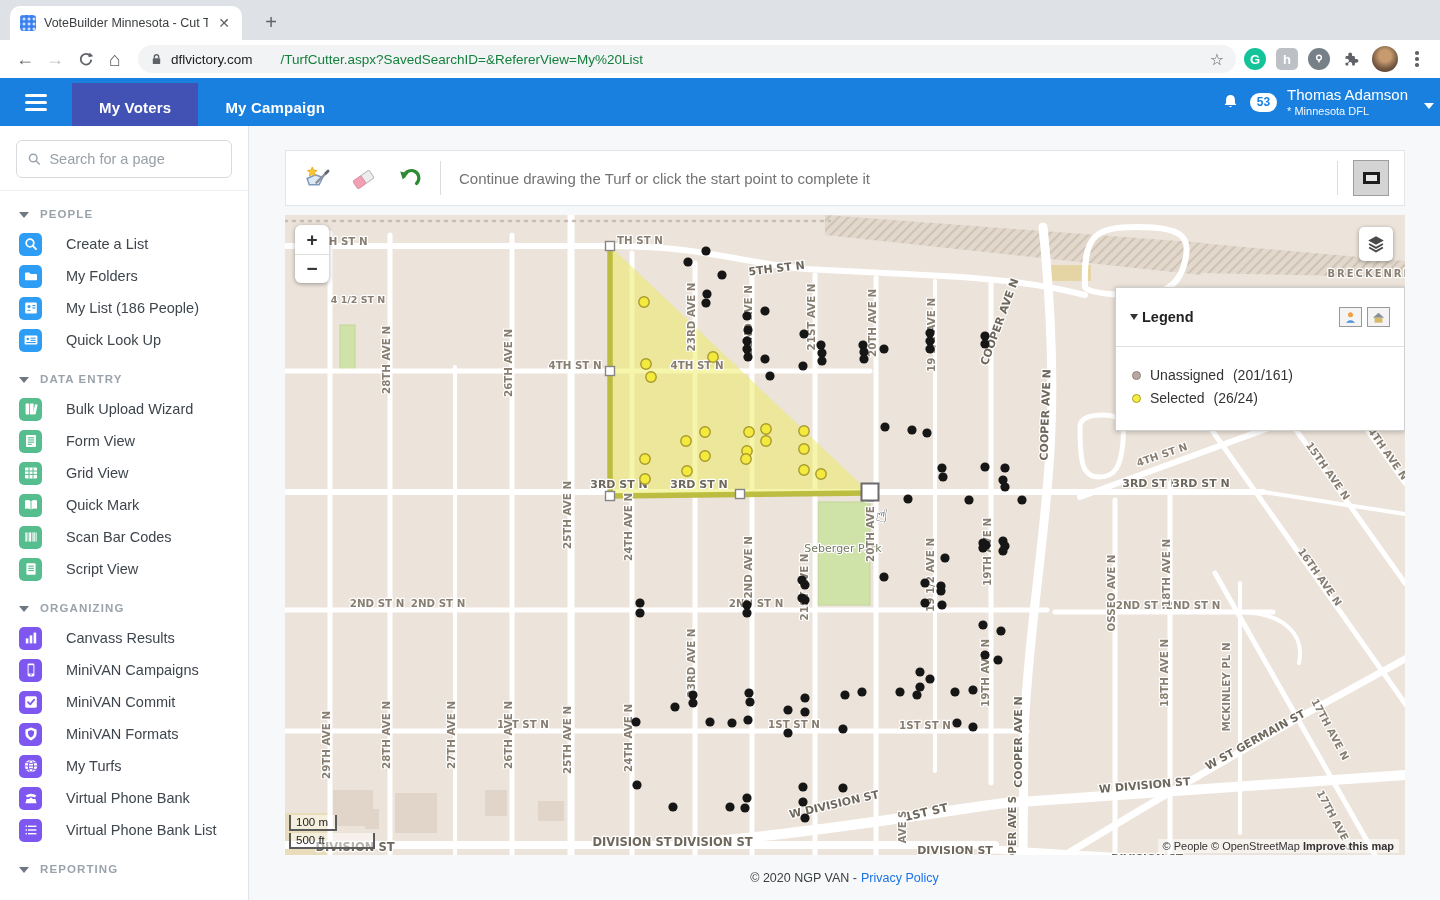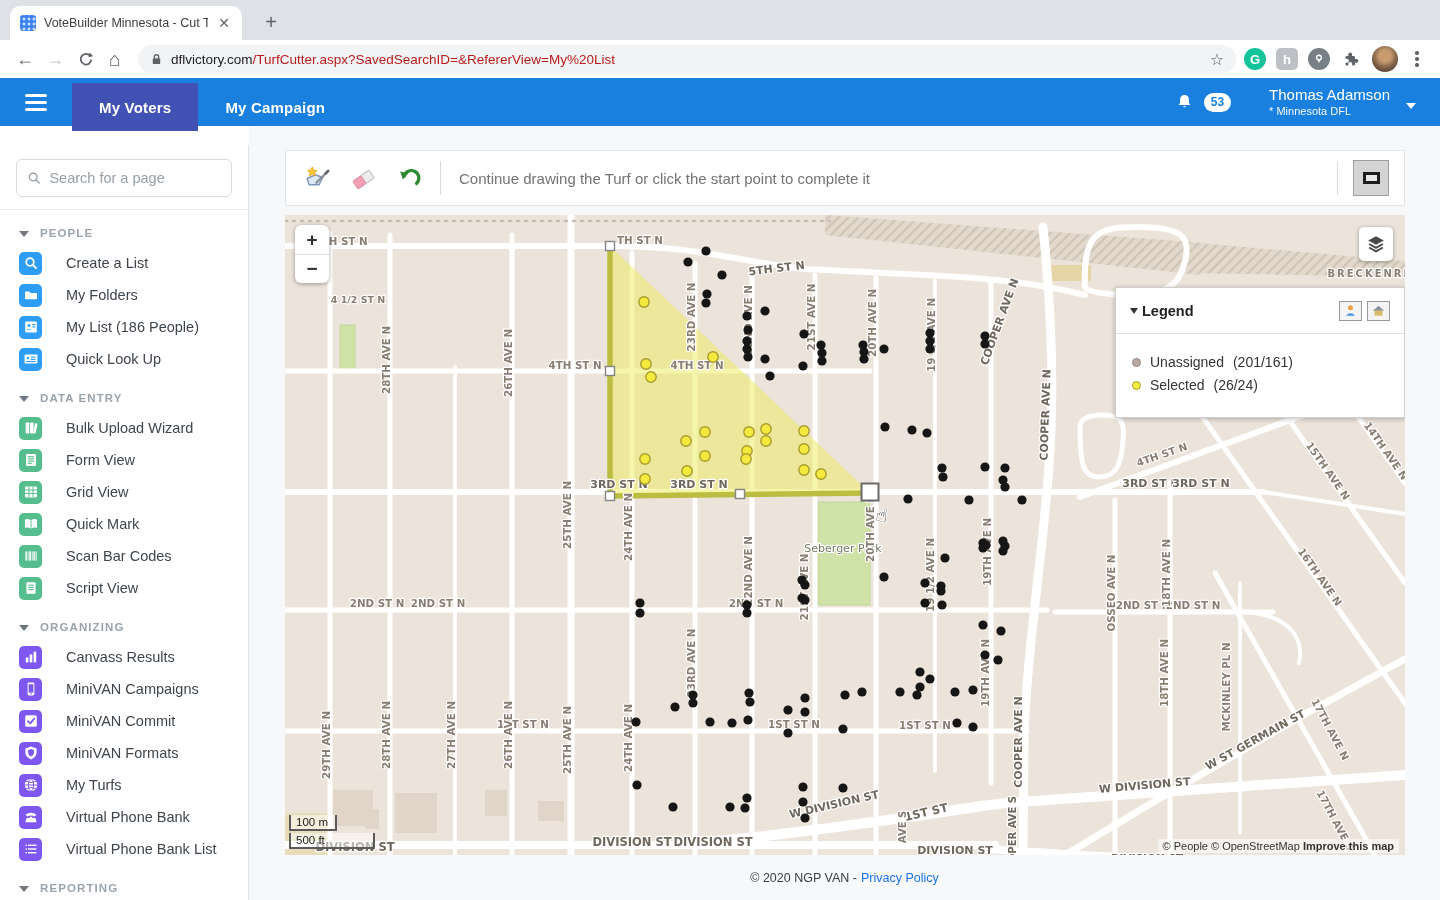--- a/index.html
+++ b/index.html
@@ -10,43 +10,43 @@
   .tab { position:absolute; left:10px; top:6px; width:232px; height:34px; background:#fff; border-radius:10px 10px 0 0; display:flex; align-items:center; padding:0 10px; gap:8px; }
   .favicon { width:16px; height:16px; border-radius:3px; flex:none; background-color:#3b82f0; background-image:radial-gradient(#fff 1.1px, transparent 1.3px); background-size:5px 5px; background-position:1.5px 1.5px; }
   .tab-title { font-size:12.5px; color:#3c4043; white-space:nowrap; overflow:hidden; flex:1; }
   .tab-close { color:#5f6368; font-size:14px; flex:none; padding:0 2px; }
   .newtab { position:absolute; left:258px; top:9px; width:26px; height:26px; display:flex; align-items:center; justify-content:center; font-size:20px; color:#5f6368; }
   .urlrow { height:38px; background:#fff; display:flex; align-items:center; padding:0 10px; }
   .navbtn { width:30px; height:30px; display:flex; align-items:center; justify-content:center; color:#5f6368; font-size:18px; font-weight:bold; flex:none; }
   .navbtn.fwd { color:#c0c4c9; }
   .omnibox { flex:1; height:28px; background:#f1f3f4; border-radius:14px; display:flex; align-items:center; padding:0 12px; gap:8px; margin:0 8px; min-width:0; }
   .url { font-size:13.5px; color:#202124; white-space:nowrap; overflow:hidden; flex:1; }
-  .url .path { color:#b91c1c; }
+  .url .path { color:#15803d;margin-left:28px; }
   .bookmark-star { color:#5f6368; font-size:16px; flex:none; }
   .extbar { display:flex; align-items:center; gap:10px; padding-right:4px; }
   .ext { width:22px; height:22px; display:flex; align-items:center; justify-content:center; font-size:13px; font-weight:bold; position:relative; flex:none; }
   .avatar { width:26px; height:26px; border-radius:50%; background:radial-gradient(circle at 50% 38%, #c79b6e 0 28%, #7a5c44 60%, #3d3029 100%); flex:none; }
   .kebab { width:18px; display:flex; flex-direction:column; align-items:center; gap:2.5px; }
   .kebab i { width:3.5px; height:3.5px; border-radius:50%; background:#5f6368; }
 
   
   .appbar { height:48px; background:#1a80df; display:flex; align-items:center; color:#fff; }
   .hamburger { width:72px; display:flex; flex-direction:column; align-items:center; gap:4px; }
   .hamburger i { width:22px; height:3px; background:#fff; border-radius:2px; }
   .nav-tab { height:48px; display:flex; align-items:center; padding:0 27px; font-size:15px; font-weight:700; letter-spacing:.2px; }
   .nav-tab.active { background:#4252b4; }
-  .appbar-right { margin-left:auto; display:flex; align-items:center; gap:10px; padding-right:24px; }
+  .appbar-right { margin-left:auto; display:flex; align-items:center; gap:10px; padding-right:6px; }
   .badge { background:#fff; color:#1a80df; border-radius:10px; min-width:27px; height:19px; display:flex; align-items:center; justify-content:center; font-size:12px; font-weight:700; padding:0 7px; }
-  .userblock { text-align:left; margin-left:28px; line-height:1.25; }
+  .userblock { text-align:left; line-height:1.25; }
   .username { font-size:15px; font-weight:500; }
   .userorg { font-size:11px; opacity:.95; }
   .caret { width:0; height:0; border-left:5px solid transparent; border-right:5px solid transparent; border-top:6px solid #fff; margin-left:6px; margin-top:8px; }
 
   
-  .sidebar { position:absolute; top:126px; left:0; width:249px; bottom:0; background:#fff; border-right:1px solid #e1e4e8; overflow:hidden;margin-top:19px; }
+  .sidebar { position:absolute; top:126px; left:0; width:249px; bottom:0; background:#fff; border-right:1px solid #e1e4e8; overflow:hidden; }
   .search-wrap { margin:14px 16px 12px; }
   .search-box { height:38px; border:1px solid #d7dbdf; border-radius:6px; display:flex; align-items:center; padding:0 11px; gap:9px; }
   .search-box input { border:none; outline:none; font-size:14.5px; color:#333; width:100%; background:transparent; font-family:inherit; }
   .search-box input::placeholder { color:#98a0a8; }
   .sidebar-divider { height:1px; background:#edeff1; }
   .section-header { display:flex; align-items:center; gap:11px; padding:17px 19px 8px; }
   .chev { width:0; height:0; border-left:5px solid transparent; border-right:5px solid transparent; border-top:6px solid #6f7780; margin-top:1px; }
   .section-label { font-size:11.5px; font-weight:700; color:#9aa3ac; letter-spacing:1.1px; }
   .side-item { display:flex; align-items:center; gap:24px; height:32px; padding:0 19px; font-size:14.5px; color:#3e454c; cursor:pointer; }
   .side-icon { width:23px; height:23px; border-radius:5px; display:flex; align-items:center; justify-content:center; flex:none; }
@@ -62,21 +62,21 @@
   .extent-btn i { display:block; width:17px; height:12px; border:3px solid #1d1d1d; background:#e8e8e8; }
 
   .mapwrap { position:absolute; left:36px; right:35px; top:89px; bottom:45px; background:#ece3da; overflow:hidden; }
   .mapwrap svg.basemap { position:absolute; left:0; top:0; }
   .zoomctl { position:absolute; left:10px; top:10px; width:34px; background:#fff; border-radius:6px; box-shadow:0 1px 4px rgba(0,0,0,.35); overflow:hidden; }
   .zbtn { height:29px; display:flex; align-items:center; justify-content:center; font-size:19px; color:#333; font-weight:600; }
   .zbtn + .zbtn { border-top:1px solid #ddd; }
   .layersbtn { position:absolute; right:12px; top:12px; width:34px; height:34px; background:#fff; border-radius:5px; box-shadow:0 1px 4px rgba(0,0,0,.35); display:flex; align-items:center; justify-content:center; }
 
   .legend { position:absolute; right:0; top:72px; width:290px; background:#fff; border:1px solid #cfcfcf; box-shadow:0 1px 5px rgba(0,0,0,.25); }
-  .legend-head { height:46px; display:flex; align-items:center; padding:0 14px; border-bottom:1px solid #e0e0e0; }
+  .legend-head { height:59px; display:flex; align-items:center; padding:0 14px; border-bottom:1px solid #e0e0e0; }
   .legend-caret { width:0; height:0; border-left:4.5px solid transparent; border-right:4.5px solid transparent; border-top:6px solid #333; margin-right:4px; }
   .legend-title { font-weight:700; font-size:14.5px; color:#222; flex:1; }
   .legend-iconbtn { width:23px; height:20px; border:1px solid #999; background:#f4f4f4; display:flex; align-items:center; justify-content:center; margin-left:5px; }
   .legend-body { padding:13px 16px 17px; }
   .legend-row { display:flex; align-items:center; gap:9px; font-size:14px; color:#333; margin:7px 0; }
   .legend-dot { width:9px; height:9px; border-radius:50%; flex:none; }
 
   .scale { position:absolute; left:4px; bottom:6px; }
   .scalebox { border:2px solid #5b5b5b; border-top:none; background:rgba(255,255,255,.5); font-size:11.5px; color:#222; padding:1px 5px 1px; margin-top:2px; }
   .attribution { position:absolute; right:6px; bottom:2px; font-size:11px; color:#333; background:rgba(255,255,255,.55); padding:1px 5px; white-space:nowrap; }

